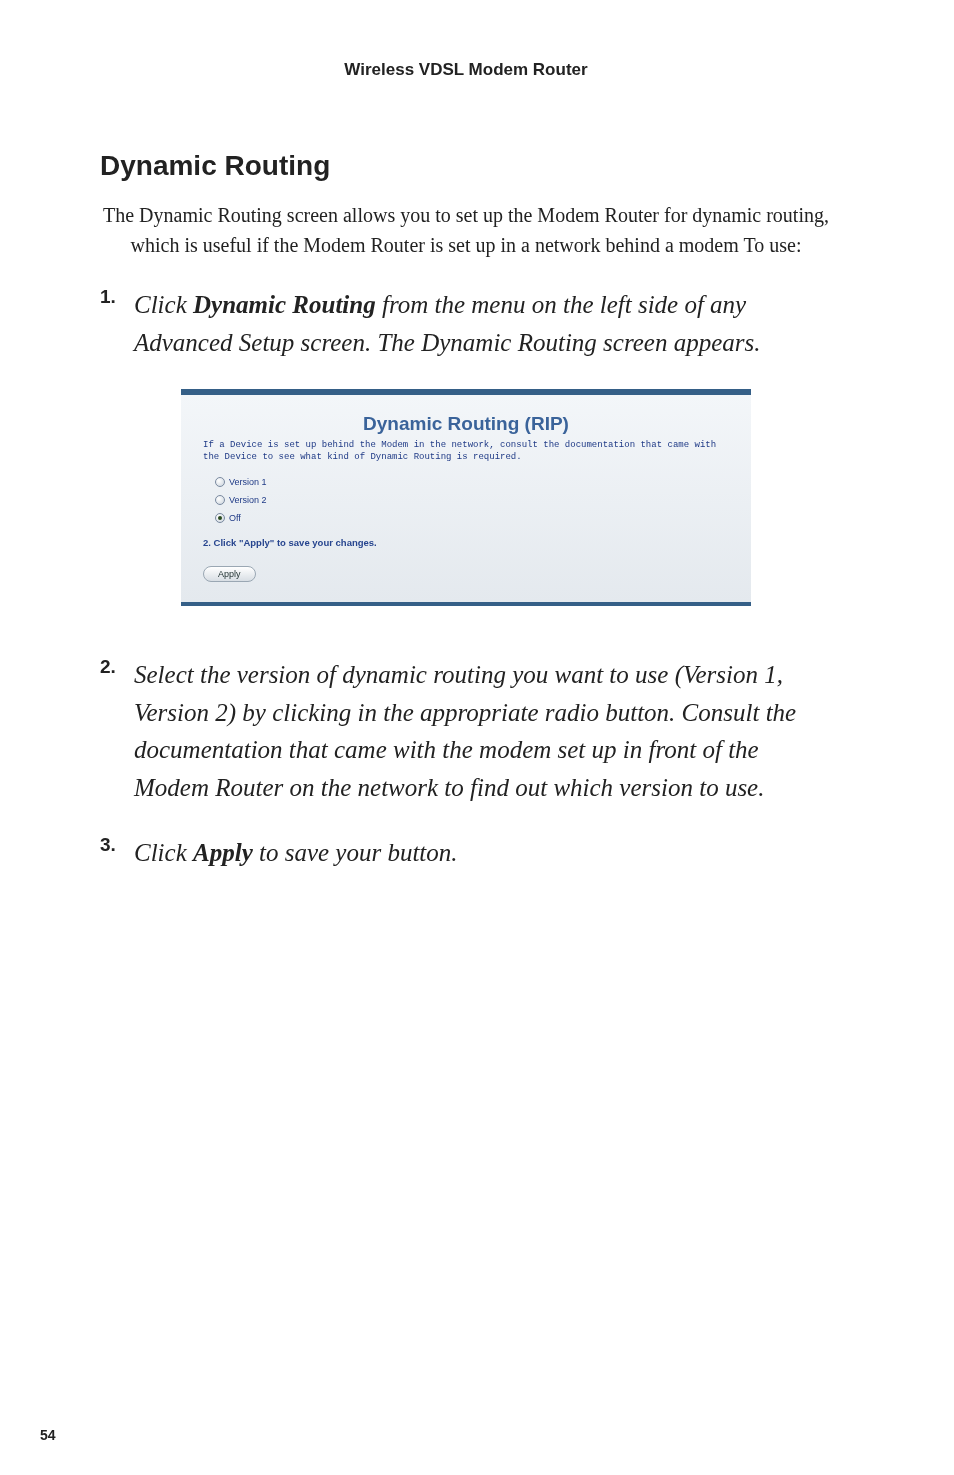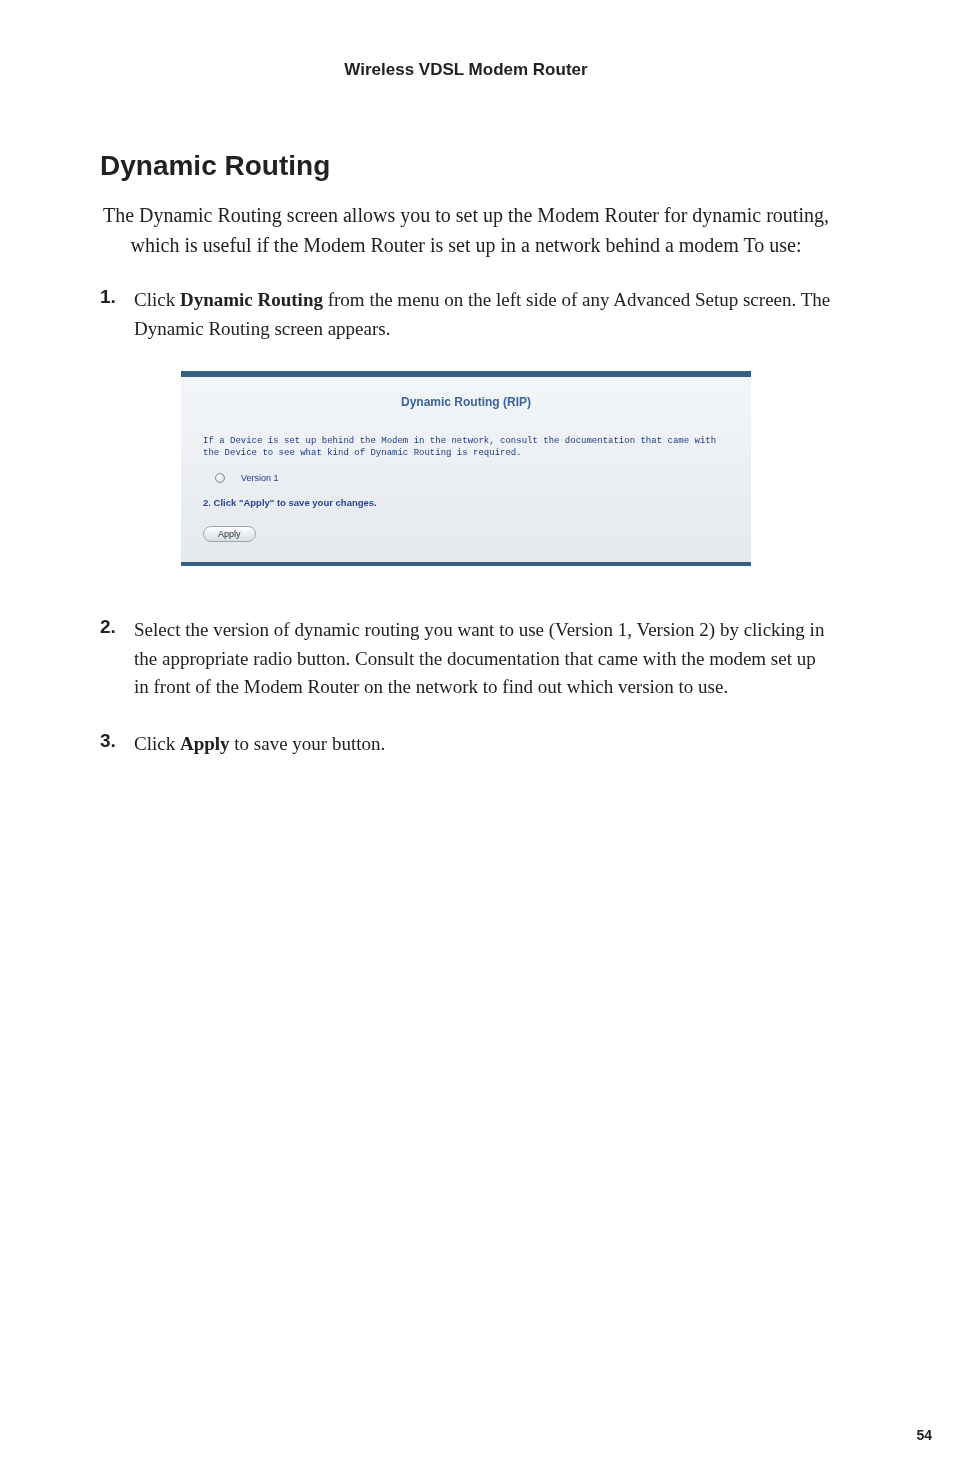--- a/index.html
+++ b/index.html
@@ -45,22 +45,23 @@
     margin-bottom: 28px;
   }
   .step-number {
     font-family: 'Segoe UI', 'Myriad Pro', Arial, sans-serif;
     font-weight: 700;
     font-size: 19px;
     width: 34px;
     flex-shrink: 0;
   }
   .step-text {
-    font-size: 19px;
+    font-size: 25px;
     line-height: 1.5;
+    font-style: italic;
   }
   .step-text .bold {
     font-weight: 700;
   }
   .screenshot-wrap {
     display: flex;
     justify-content: center;
     margin: 26px 0 50px 0;
   }
   .panel {
@@ -70,41 +71,41 @@
     background: #eef2f5;
     font-family: Verdana, Arial, sans-serif;
   }
   .panel-inner {
     padding: 18px 22px 20px 22px;
     background: linear-gradient(#f3f6f9, #e4e9ee);
   }
   .panel-title {
     color: #3a639a;
     font-weight: 700;
-    font-size: 12px;
+    font-size: 19px;
     text-align: center;
-    margin-bottom: 26px;
+    margin-bottom: 4px;
   }
   .panel-desc {
     color: #1f3a86;
     font-size: 9px;
     line-height: 1.35;
     margin-bottom: 10px;
     font-family: Liberation Mono, monospace;
   }
   .panel-sub {
     color: #27458f;
     font-size: 9.5px;
     font-weight: 700;
     margin: 10px 0 8px 0;
   }
   .radio-row {
     display: flex;
     align-items: center;
-    gap: 16px;
+    gap: 4px;
     padding: 4px 0 4px 12px;
     color: #1f3a86;
     font-size: 9px;
   }
   .radio {
     width: 10px;
     height: 10px;
     border-radius: 50%;
     border: 1px solid #7a8aa0;
     background: radial-gradient(circle at 35% 35%, #ffffff, #c9d2db);
@@ -126,24 +127,24 @@
     font-size: 9px;
     color: #233;
     border: 1px solid #9aa7b3;
     border-radius: 10px;
     background: linear-gradient(#ffffff, #d8dee4);
   }
   .page-number {
     font-family: 'Segoe UI', 'Myriad Pro', Arial, sans-serif;
     font-weight: 700;
     font-size: 14px;
-    text-align: right;
+    text-align: left;
     position: absolute;
     bottom: 32px;
-    left: 13px; right: 0; margin-left: 40px;
+    left: 0; right: 0; margin-left: 40px;
   }
   .page { position: relative; min-height: 1475px; }
 </style>
 </head>
 <body>
 
 <div class="page">
 
   <div class="header-title">Wireless VDSL Modem Router</div>
 
@@ -164,20 +165,28 @@
   <div class="screenshot-wrap">
     <div class="panel">
       <div class="panel-inner">
         <div class="panel-title">Dynamic Routing (RIP)</div>
         <div class="panel-desc">If a Device is set up behind the Modem in the network, consult the documentation that came with the Device to see what kind of Dynamic Routing is required.</div>
 
         <div class="radio-row">
           <span class="radio"></span>
           <span>Version 1</span>
         </div>
+        <div class="radio-row">
+          <span class="radio"></span>
+          <span>Version 2</span>
+        </div>
+        <div class="radio-row">
+          <span class="radio checked"></span>
+          <span>Off</span>
+        </div>
 
         <div class="panel-sub">2. Click "Apply" to save your changes.</div>
         <span class="apply-btn">Apply</span>
       </div>
     </div>
   </div>
 
   <ol class="step-list">
     <li>
       <div class="step-number">2.</div>

